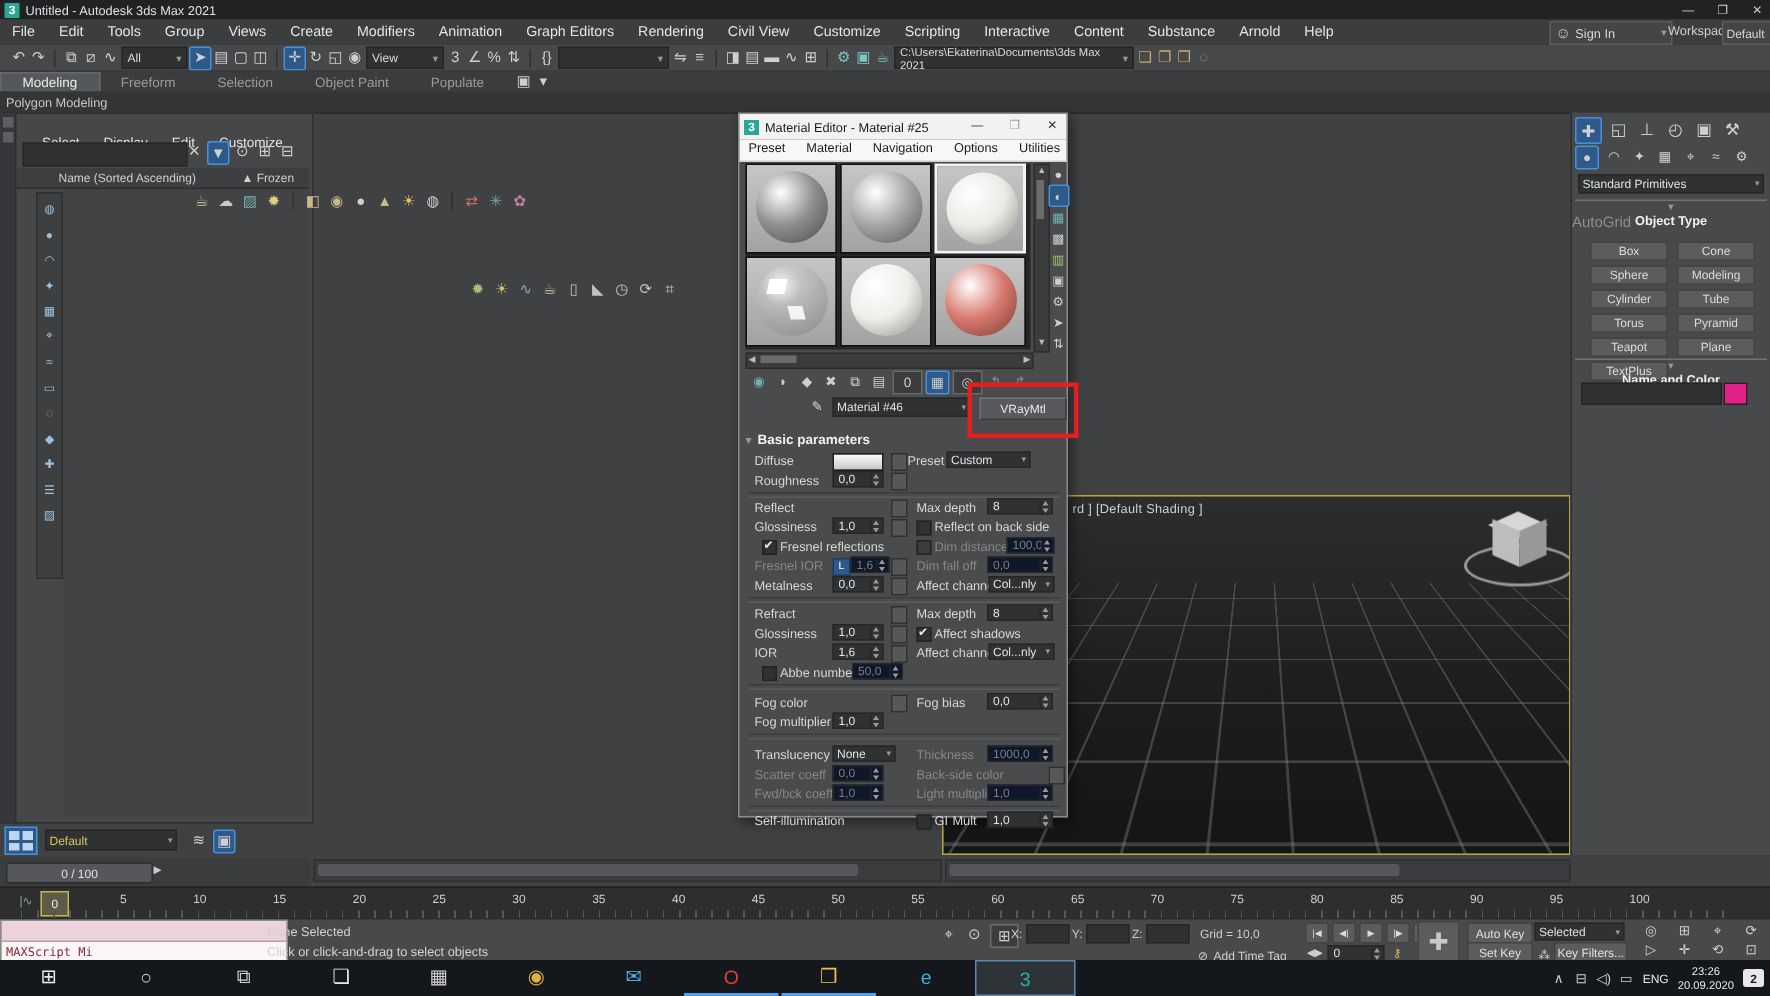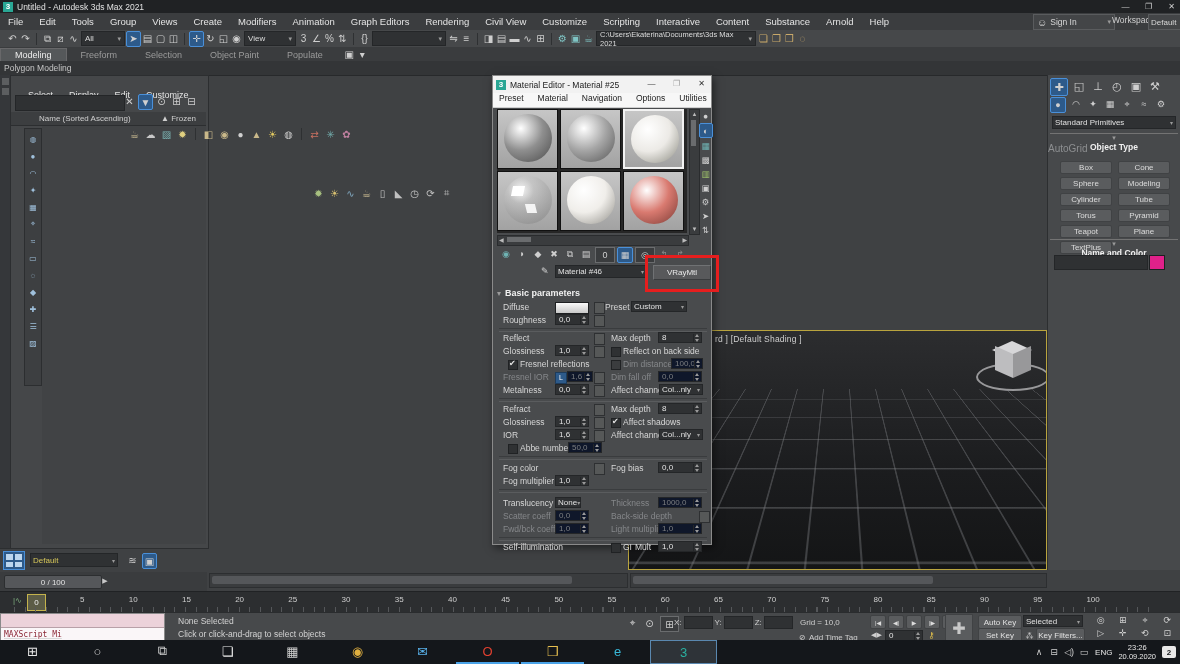--- a/index.html
+++ b/index.html
@@ -189,21 +189,21 @@
   #ruler{left:0;top:591px;width:1180px;height:21px;background:#2c2e30;border-top:1px solid #202224;}
   #ruler-labels{position:absolute;left:80px;top:3px;width:1020px;display:flex;justify-content:space-between;}
   .tick{font-size:8px;color:#cfcfcf;}
   #ruler-ticks{position:absolute;left:14px;bottom:1px;width:1140px;height:5px;
      background:repeating-linear-gradient(90deg,#55575a 0 1px,transparent 1px 10.7px);}
   #frame-marker{position:absolute;left:27px;top:2px;width:17px;height:15px;background:#5c5c46;border:1px solid #c4b34c;
      color:#f0f0f0;font-size:8px;display:flex;align-items:center;justify-content:center;}
   #ruler-left{position:absolute;left:13px;top:4px;font-size:8px;color:#7fae7f;}
   
   #statusbar{left:0;top:612px;width:1180px;height:28px;background:#47494b;border-top:1px solid #2a2c2e;}
-  #maxs{position:absolute;left:0;top:0;width:165px;height:28px;border:1px solid #8a8a8a;box-sizing:border-box;text-decoration:underline;}
+  #maxs{position:absolute;left:0;top:0;width:192px;height:28px;border:1px solid #8a8a8a;box-sizing:border-box;}
   #maxs .pink{height:13px;background:#ecd2da;border-bottom:1px solid #b8a0a8;}
   #maxs .white{height:13px;background:#faf6f8;font-family:"DejaVu Sans Mono",monospace;font-size:8px;color:#8b2635;
                display:flex;align-items:center;padding-left:3px;}
   #st-sel{position:absolute;left:178px;top:3px;font-size:8.5px;color:#d2d2d2;}
   #st-prompt{position:absolute;left:178px;top:16px;font-size:8.5px;color:#d2d2d2;}
   #st-icons{position:absolute;left:626px;top:3px;display:flex;gap:4px;}
   .coord-lab{font-size:8px;color:#cfcfcf;}
   .coord-fld{width:27px;height:11px;background:#2f3133;border:1px solid #242628;margin:0 2px;}
   #st-coords{position:absolute;left:674px;top:3px;display:flex;align-items:center;}
   #st-grid{position:absolute;left:800px;top:5px;font-size:8px;color:#cfcfcf;}
@@ -680,37 +680,37 @@
       <span class="pl">Fog multiplier</span>
       <span class="fld lctl">
           <span class="fv">1,0</span>
           <span class="spin"></span>
         </span>
     </div>
     <div class="pdiv" style="top:413px"></div>
 
     <div class="prow" style="top:421px">
       <span class="pl">Translucency</span>
-      <span class="ddl" style="left:62px;width:26px">
+      <span class="ddl" style="left:62px;width:42px">
           <span>None</span>
         </span>
       <span class="rl dim">Thickness</span>
       <span class="fld dimf" style="left:165px;width:44px">
           <span class="fv">1000,0</span>
           <span class="spin"></span>
         </span>
     </div>
 
     <div class="prow" style="top:434px">
       <span class="pl dim">Scatter coeff</span>
       <span class="fld dimf lctl">
           <span class="fv">0,0</span>
           <span class="spin"></span>
         </span>
-      <span class="rl dim">Back-side depth</span>
+      <span class="rl dim">Back-side color</span>
       <span style="background:#fdfdfd"></span>
       <span class="mapb" style="left:206px"></span>
     </div>
 
     <div class="prow" style="top:447px">
       <span class="pl dim">Fwd/bck coeff</span>
       <span class="fld dimf lctl">
           <span class="fv">1,0</span>
           <span class="spin"></span>
         </span>

